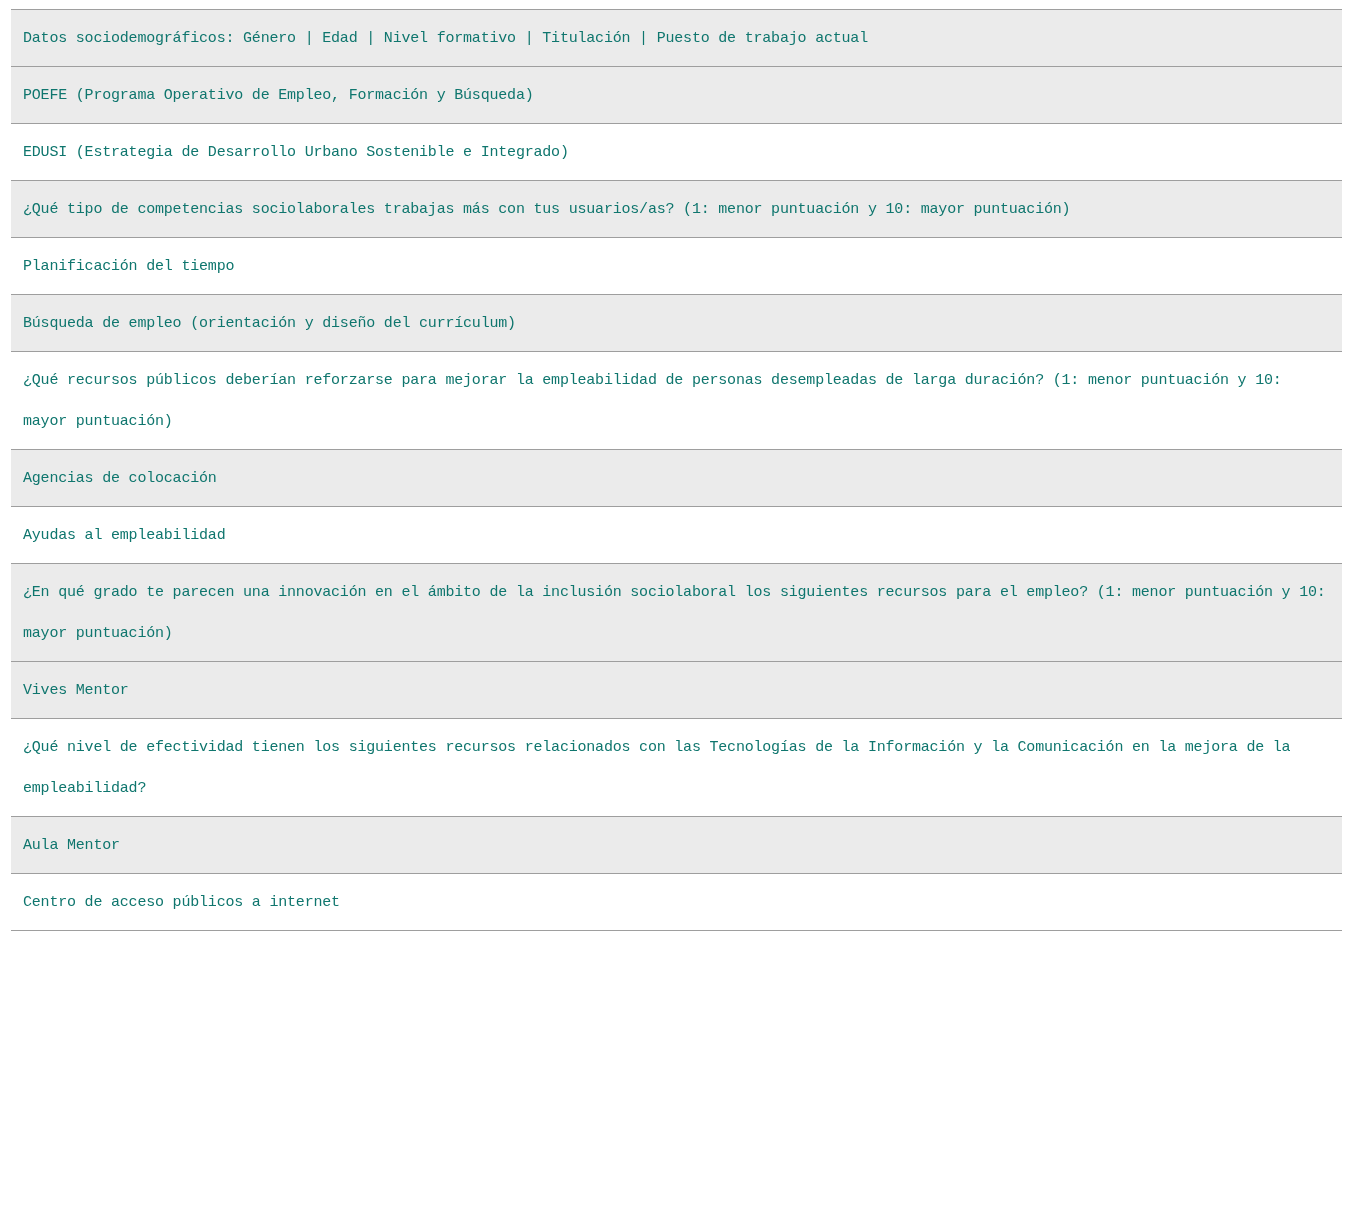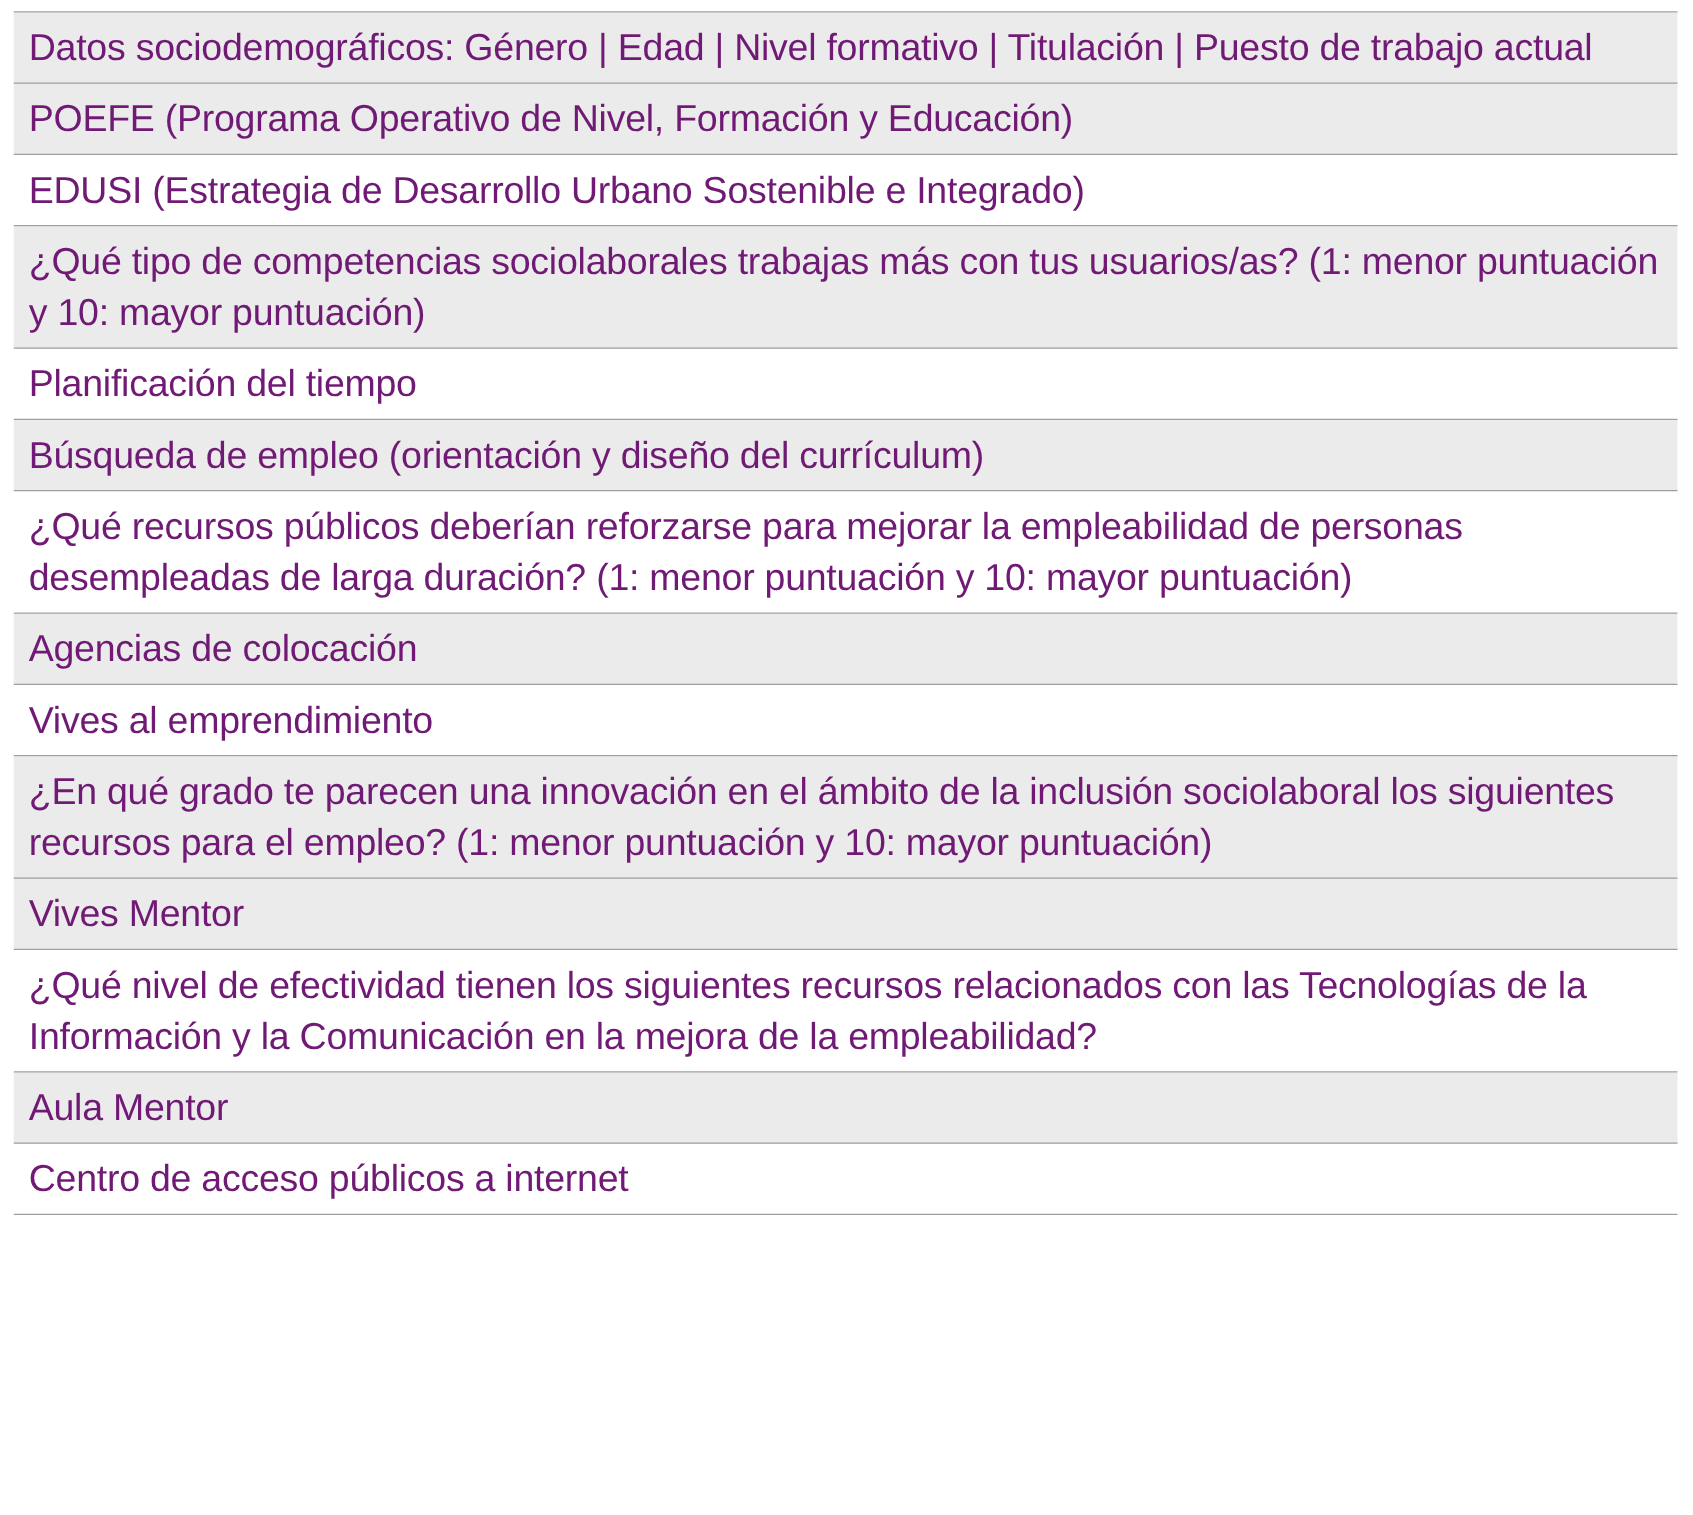--- a/index.html
+++ b/index.html
@@ -1,21 +1,21 @@
 <!DOCTYPE html>
 <html><head>
 <meta charset="utf-8">
 <style>
   html, body { margin: 0; padding: 0; background: #ffffff; }
   body { width: 1354px; height: 1212px; overflow: hidden; position: relative; }
   .tbl {
     position: absolute; left: 11px; top: 9px; width: 1331px;
     border-collapse: collapse;
-    font-family: Liberation Sans, sans-serif;
-    font-size: 30px; color: #701a75;
+    font-family: Liberation Mono, monospace;
+    font-size: 15px; color: #0f766e;
   }
   .tbl td {
     border-top: 1px solid #9e9e9e;
     border-bottom: 1px solid #9e9e9e;
     padding: 8px 12px 7px 12px;
     line-height: 41px;
     vertical-align: middle;
     letter-spacing: -0.2px;
   }
   .tbl tr.odd td { background: #ebebeb; }
@@ -23,42 +23,42 @@
 </style>
 </head>
 <body>
 
 <table class="tbl">
   <tbody>
     <tr class="odd">
         <td>Datos sociodemográficos: Género | Edad | Nivel formativo | Titulación | Puesto de trabajo actual</td>
       </tr>
     <tr class="odd">
-        <td>POEFE (Programa Operativo de Nivel, Formación y Educación)</td>
+        <td>POEFE (Programa Operativo de Empleo, Formación y Búsqueda)</td>
       </tr>
     <tr class="even">
         <td>EDUSI (Estrategia de Desarrollo Urbano Sostenible e Integrado)</td>
       </tr>
     <tr class="odd">
         <td>¿Qué tipo de competencias sociolaborales trabajas más con tus usuarios/as? (1: menor puntuación y 10: mayor puntuación)</td>
       </tr>
     <tr class="even">
         <td>Planificación del tiempo</td>
       </tr>
     <tr class="odd">
         <td>Búsqueda de empleo (orientación y diseño del currículum)</td>
       </tr>
     <tr class="even">
         <td>¿Qué recursos públicos deberían reforzarse para mejorar la empleabilidad de personas desempleadas de larga duración? (1: menor puntuación y 10: mayor puntuación)</td>
       </tr>
     <tr class="odd">
         <td>Agencias de colocación</td>
       </tr>
     <tr class="even">
-        <td>Vives al emprendimiento</td>
+        <td>Ayudas al empleabilidad</td>
       </tr>
     <tr class="odd">
         <td>¿En qué grado te parecen una innovación en el ámbito de la inclusión sociolaboral los siguientes recursos para el empleo? (1: menor puntuación y 10: mayor puntuación)</td>
       </tr>
     <tr class="odd">
         <td>Vives Mentor</td>
       </tr>
     <tr class="even">
         <td>¿Qué nivel de efectividad tienen los siguientes recursos relacionados con las Tecnologías de la Información y la Comunicación en la mejora de la empleabilidad?</td>
       </tr>

